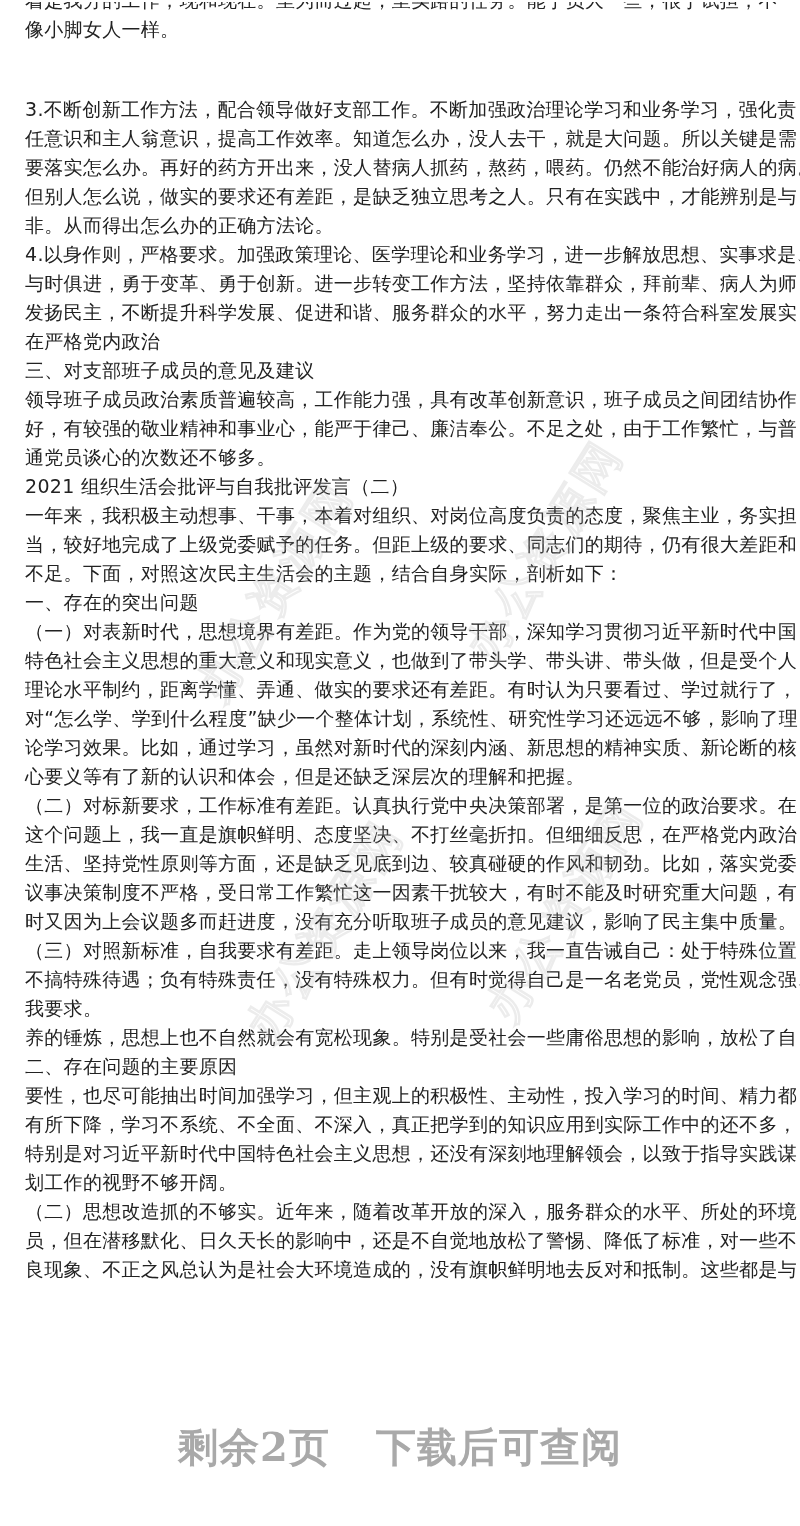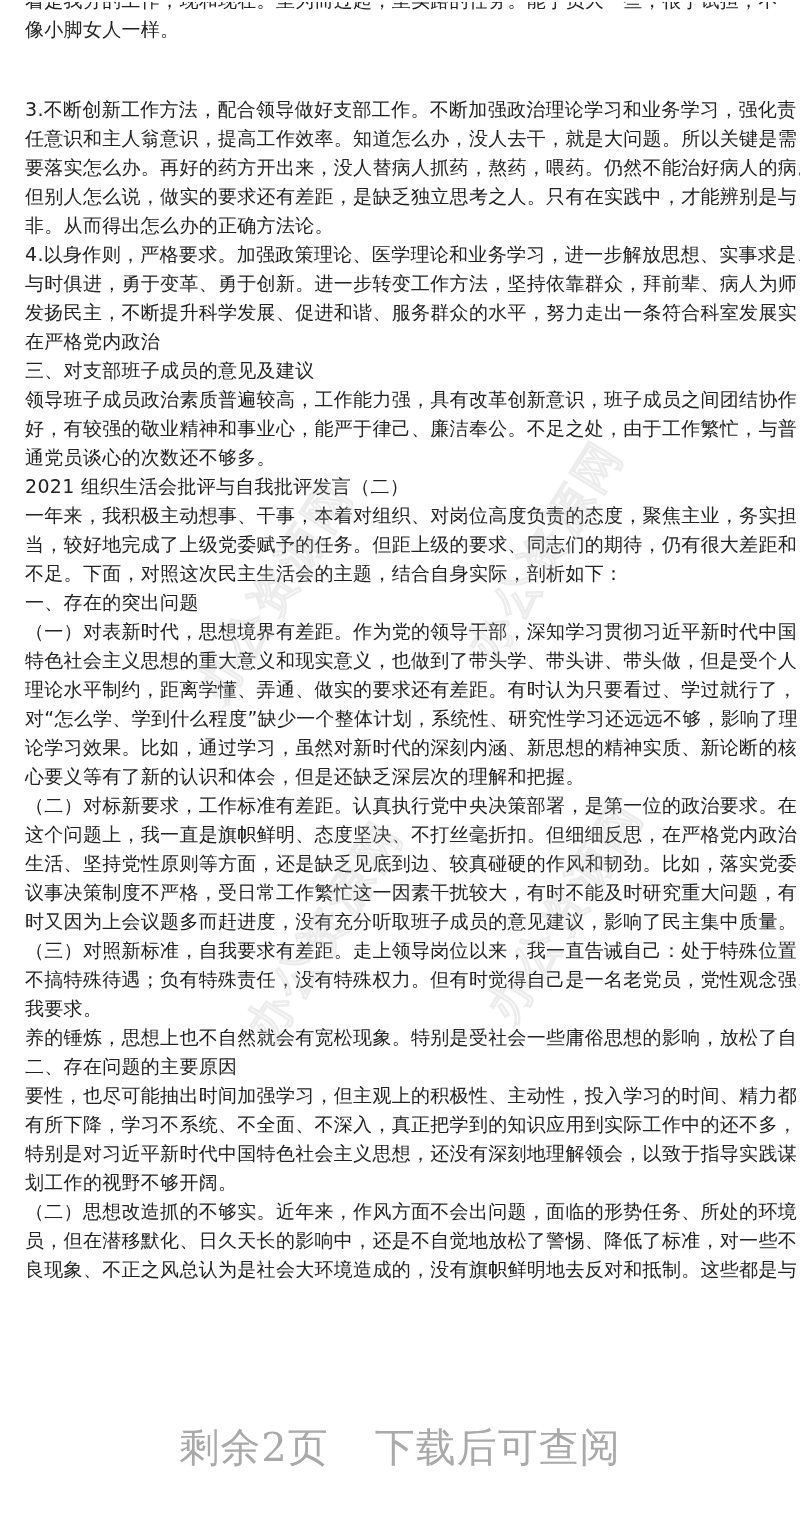--- a/index.html
+++ b/index.html
@@ -54,21 +54,21 @@
     pointer-events: none;
     letter-spacing: 4px;
   }
   .more-banner {
     position: absolute;
     left: 0;
     top: 1420px;
     width: 800px;
     text-align: center;
     font-size: 40px;
-    font-weight: normal;
+    font-weight: bold;
     color: #a9a9a9;
     letter-spacing: 1px;
     font-family: "DejaVu Serif", "Liberation Serif", serif;
   }
   .more-banner span { display: inline-block; }
   .more-banner .sep { width: 46px; }
 </style>
 </head>
 <body>
 
@@ -108,21 +108,21 @@
       <span class="line">时又因为上会议题多而赶进度，没有充分听取班子成员的意见建议，影响了民主集中质量。</span>
       <span class="line">（三）对照新标准，自我要求有差距。走上领导岗位以来，我一直告诫自己：处于特殊位置，</span>
       <span class="line">不搞特殊待遇；负有特殊责任，没有特殊权力。但有时觉得自己是一名老党员，党性观念强、</span>
       <span class="line">我要求。</span>
       <span class="line">养的锤炼，思想上也不自然就会有宽松现象。特别是受社会一些庸俗思想的影响，放松了自</span>
       <span class="line">二、存在问题的主要原因</span>
       <span class="line">要性，也尽可能抽出时间加强学习，但主观上的积极性、主动性，投入学习的时间、精力都</span>
       <span class="line">有所下降，学习不系统、不全面、不深入，真正把学到的知识应用到实际工作中的还不多，</span>
       <span class="line">特别是对习近平新时代中国特色社会主义思想，还没有深刻地理解领会，以致于指导实践谋</span>
       <span class="line">划工作的视野不够开阔。</span>
-      <span class="line">（二）思想改造抓的不够实。近年来，作风方面不会出问题，面临的形势任务、所处的环境</span>
+      <span class="line">（二）思想改造抓的不够实。近年来，随着改革开放的深入，服务群众的水平、所处的环境</span>
       <span class="line">员，但在潜移默化、日久天长的影响中，还是不自觉地放松了警惕、降低了标准，对一些不</span>
       <span class="line">良现象、不正之风总认为是社会大环境造成的，没有旗帜鲜明地去反对和抵制。这些都是与</span>
     </div>
 
   <div class="watermark" style="left:150px; top:560px;">办公资源网</div>
   <div class="watermark" style="left:420px; top:520px;">办公资源网</div>
   <div class="watermark" style="left:440px; top:880px;">办公资源网</div>
   <div class="watermark" style="left:200px; top:900px;">办公资源网</div>
 
   <div class="more-banner">

